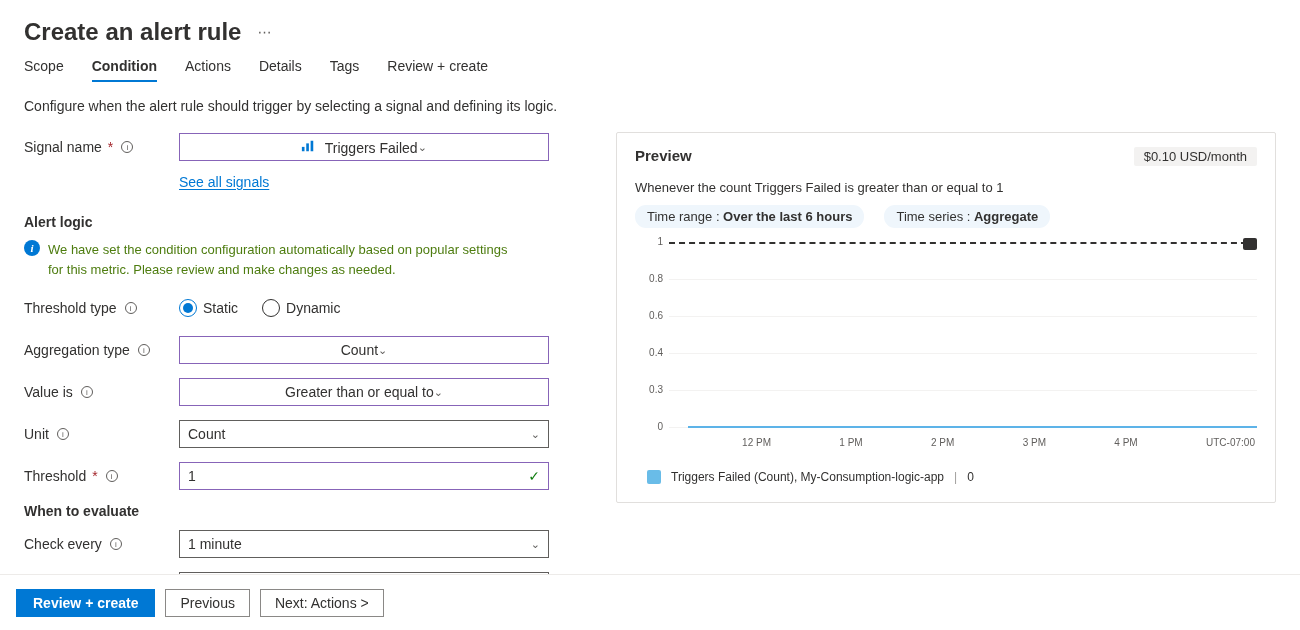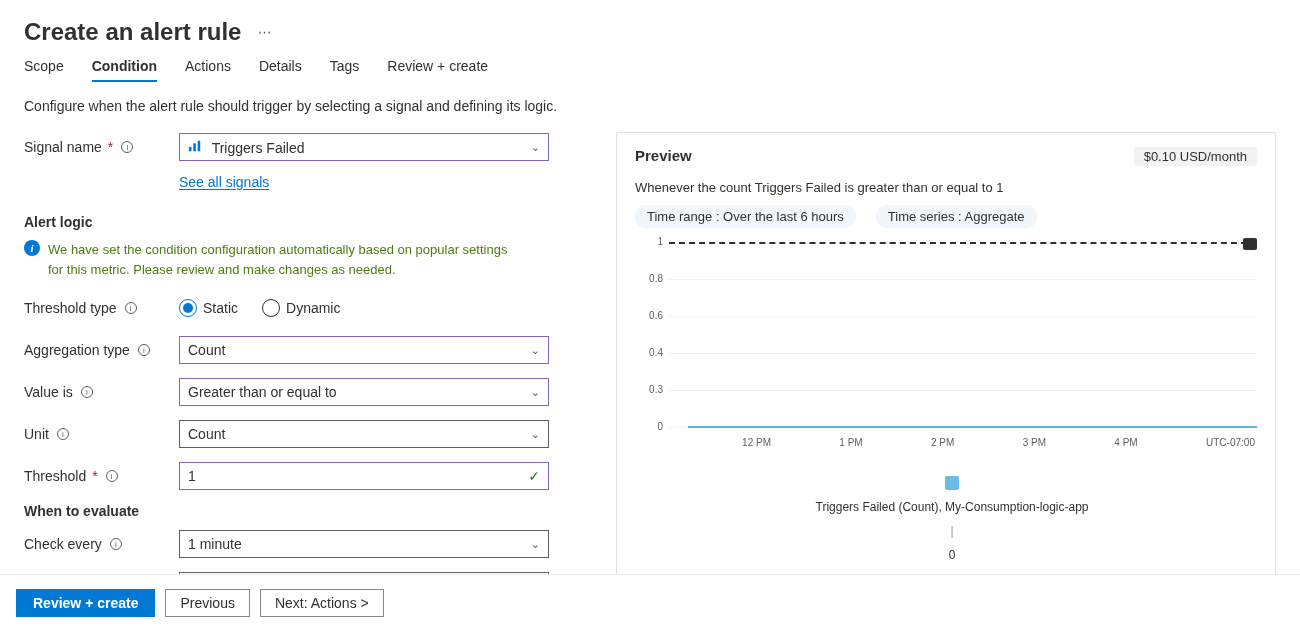--- a/index.html
+++ b/index.html
@@ -13,21 +13,21 @@
     .tab.active { font-weight: 600; border-bottom: 2px solid #0078d4; }
     .description { color: #323130; margin-bottom: 18px; }
     .columns { display: flex; gap: 40px; }
     .left { width: 560px; }
     .right { flex: 1; min-width: 660px; }
     .form-row { display: flex; align-items: center; margin-bottom: 12px; min-height: 30px; }
     .form-label { width: 155px; display: flex; align-items: center; gap: 4px; color: #323130; font-size: 14px; flex-shrink: 0; }
     .req { color: #a4262c; margin-left: 2px; }
     .info-icon { width: 12px; height: 12px; border: 1px solid #605e5c; border-radius: 50%; display: inline-flex; align-items: center; justify-content: center; font-size: 8px; color: #605e5c; margin-left: 4px; font-style: normal; }
     .dropdown { flex: 1; max-width: 370px; height: 28px; border: 1px solid #605e5c; display: flex; align-items: center; justify-content: space-between; padding: 0 8px; cursor: pointer; background: #fff; }
-    .dropdown.purple { border-color: #8764b8; }
+    .dropdown.purple { border-color: #8764b8; justify-content: center; }
     .chev { font-size: 11px; color: #605e5c; }
     .signal-icon { display: inline-block; width: 14px; height: 14px; margin-right: 6px; }
     .link { color: #0078d4; cursor: pointer; margin-left: 155px; margin-top: -6px; margin-bottom: 20px; display: inline-block; text-decoration: underline; text-underline-offset: 2px; }
     .section-title { font-weight: 600; margin-bottom: 10px; margin-top: 4px; }
     .callout { display: flex; gap: 8px; margin-bottom: 14px; }
     .callout-icon { width: 16px; height: 16px; border-radius: 50%; background: #0078d4; color: #fff; display: flex; align-items: center; justify-content: center; font-size: 11px; flex-shrink: 0; font-style: italic; font-family: serif; font-weight: bold; }
     .callout-text { color: #4d7c0f; font-size: 13px; line-height: 1.5; max-width: 460px; }
     .radio-group { display: flex; gap: 24px; align-items: center; }
     .radio { display: flex; align-items: center; gap: 6px; cursor: pointer; }
     .radio-btn { width: 18px; height: 18px; border: 1px solid #323130; border-radius: 50%; display: flex; align-items: center; justify-content: center; }
@@ -41,31 +41,31 @@
     .btn { height: 28px; padding: 0 14px; border: 1px solid #8a8886; background: #fff; cursor: pointer; font-size: 14px; color: #323130; }
     .btn.primary { background: #0078d4; border-color: #0078d4; color: #fff; font-weight: 600; padding: 0 16px; }
     
     .preview-panel { border: 1px solid #e1dfdd; padding: 14px 18px 18px 18px; position: relative; border-radius: 2px; }
     .preview-header { display: flex; justify-content: space-between; align-items: flex-start; }
     .preview-title { font-weight: 600; font-size: 15px; margin-bottom: 16px; }
     .cost-badge { background: #f3f2f1; padding: 2px 10px; font-size: 13px; color: #323130; border-radius: 2px; }
     .preview-desc { font-size: 13px; color: #323130; margin-bottom: 10px; }
     .pill-row { display: flex; gap: 20px; margin-bottom: 12px; }
     .pill { background: #eff6fc; border: none; padding: 4px 12px; border-radius: 11px; font-size: 13px; color: #323130; }
-    .pill b { font-weight: 400; }
+    .pill b { font-weight: 700; }
     .chart-area { position: relative; height: 220px; }
     .y-axis { position: absolute; left: 0; top: 0; bottom: 32px; width: 32px; text-align: right; font-size: 10px; color: #605e5c; }
     .y-tick { position: absolute; right: 4px; }
     .grid-line { position: absolute; left: 34px; right: 0; height: 1px; background: #f3f2f1; }
     .threshold-line { position: absolute; left: 34px; right: 0; top: 0; border-top: 2px dashed #323130; }
     .threshold-flag { position: absolute; right: 0; top: -6px; width: 14px; height: 12px; background: #323130; border-radius: 2px 2px 2px 2px; }
     .data-line { position: absolute; left: 53px; right: 0; height: 2px; background: #5db3e8; bottom: 32px; }
     .x-axis { position: absolute; left: 34px; right: 0; bottom: 12px; display: flex; justify-content: space-between; font-size: 10px; color: #605e5c; padding: 0 2px; }
     .tz-label { font-size: 10px; color: #605e5c; }
-    .legend { display: flex; align-items: center; gap: 10px; margin-top: 16px; margin-left: 12px; font-size: 12px; color: #323130; flex-direction: column; }
+    .legend { display: flex; align-items: center; gap: 10px; margin-top: 10px; margin-left: 12px; font-size: 12px; color: #323130; }
     .legend-swatch { width: 14px; height: 14px; background: #69bce8; border-radius: 2px; }
     .legend-sep { color: #a19f9d; }
   </style>
 </head>
 <body>
 
 <div class="page">
   <div class="title-row">
     <h1 class="page-title">Create an alert rule</h1>
     <span class="ellipsis">⋯</span>

